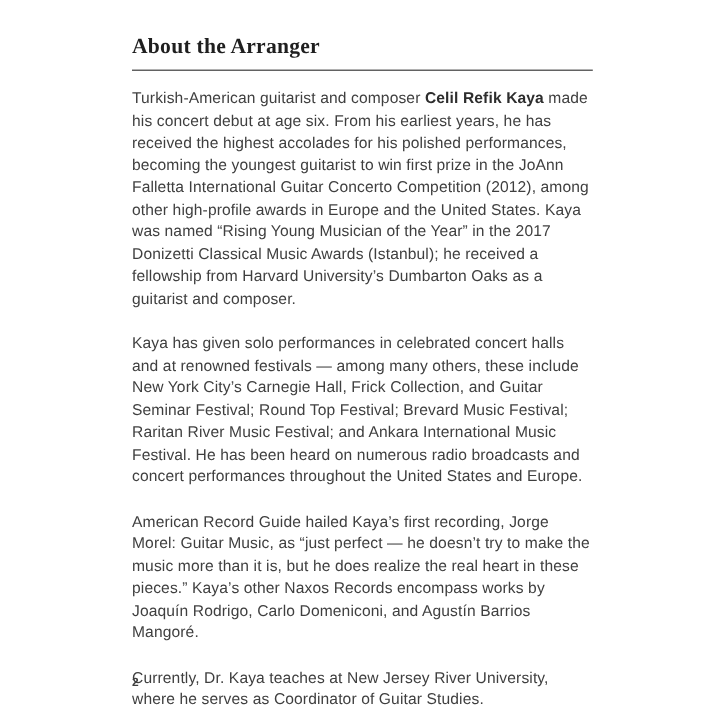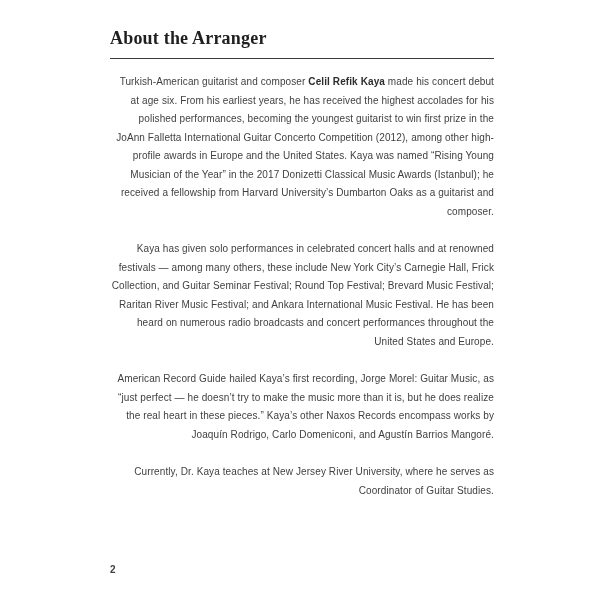--- a/index.html
+++ b/index.html
@@ -33,26 +33,25 @@
     letter-spacing: 0.2px;
     margin: 0;
     padding: 0 0 9px 0;
   }
   .divider {
     height: 0;
     border-bottom: 1px solid #3c3c3c;
     margin: 0 0 14px 0;
   }
   .para {
-    font-size: 10px;
+    font-size: 13px;
     line-height: 18.5px;
     color: #3f3f3f;
     letter-spacing: 0.1px;
     margin: 0 0 19px 0;
-    text-align: right;
   }
   .para .b {
     font-weight: 700;
     color: #2d2d2d;
   }
   .para .i {
   }
   .page-number {
     position: absolute;
     left: 110px;

